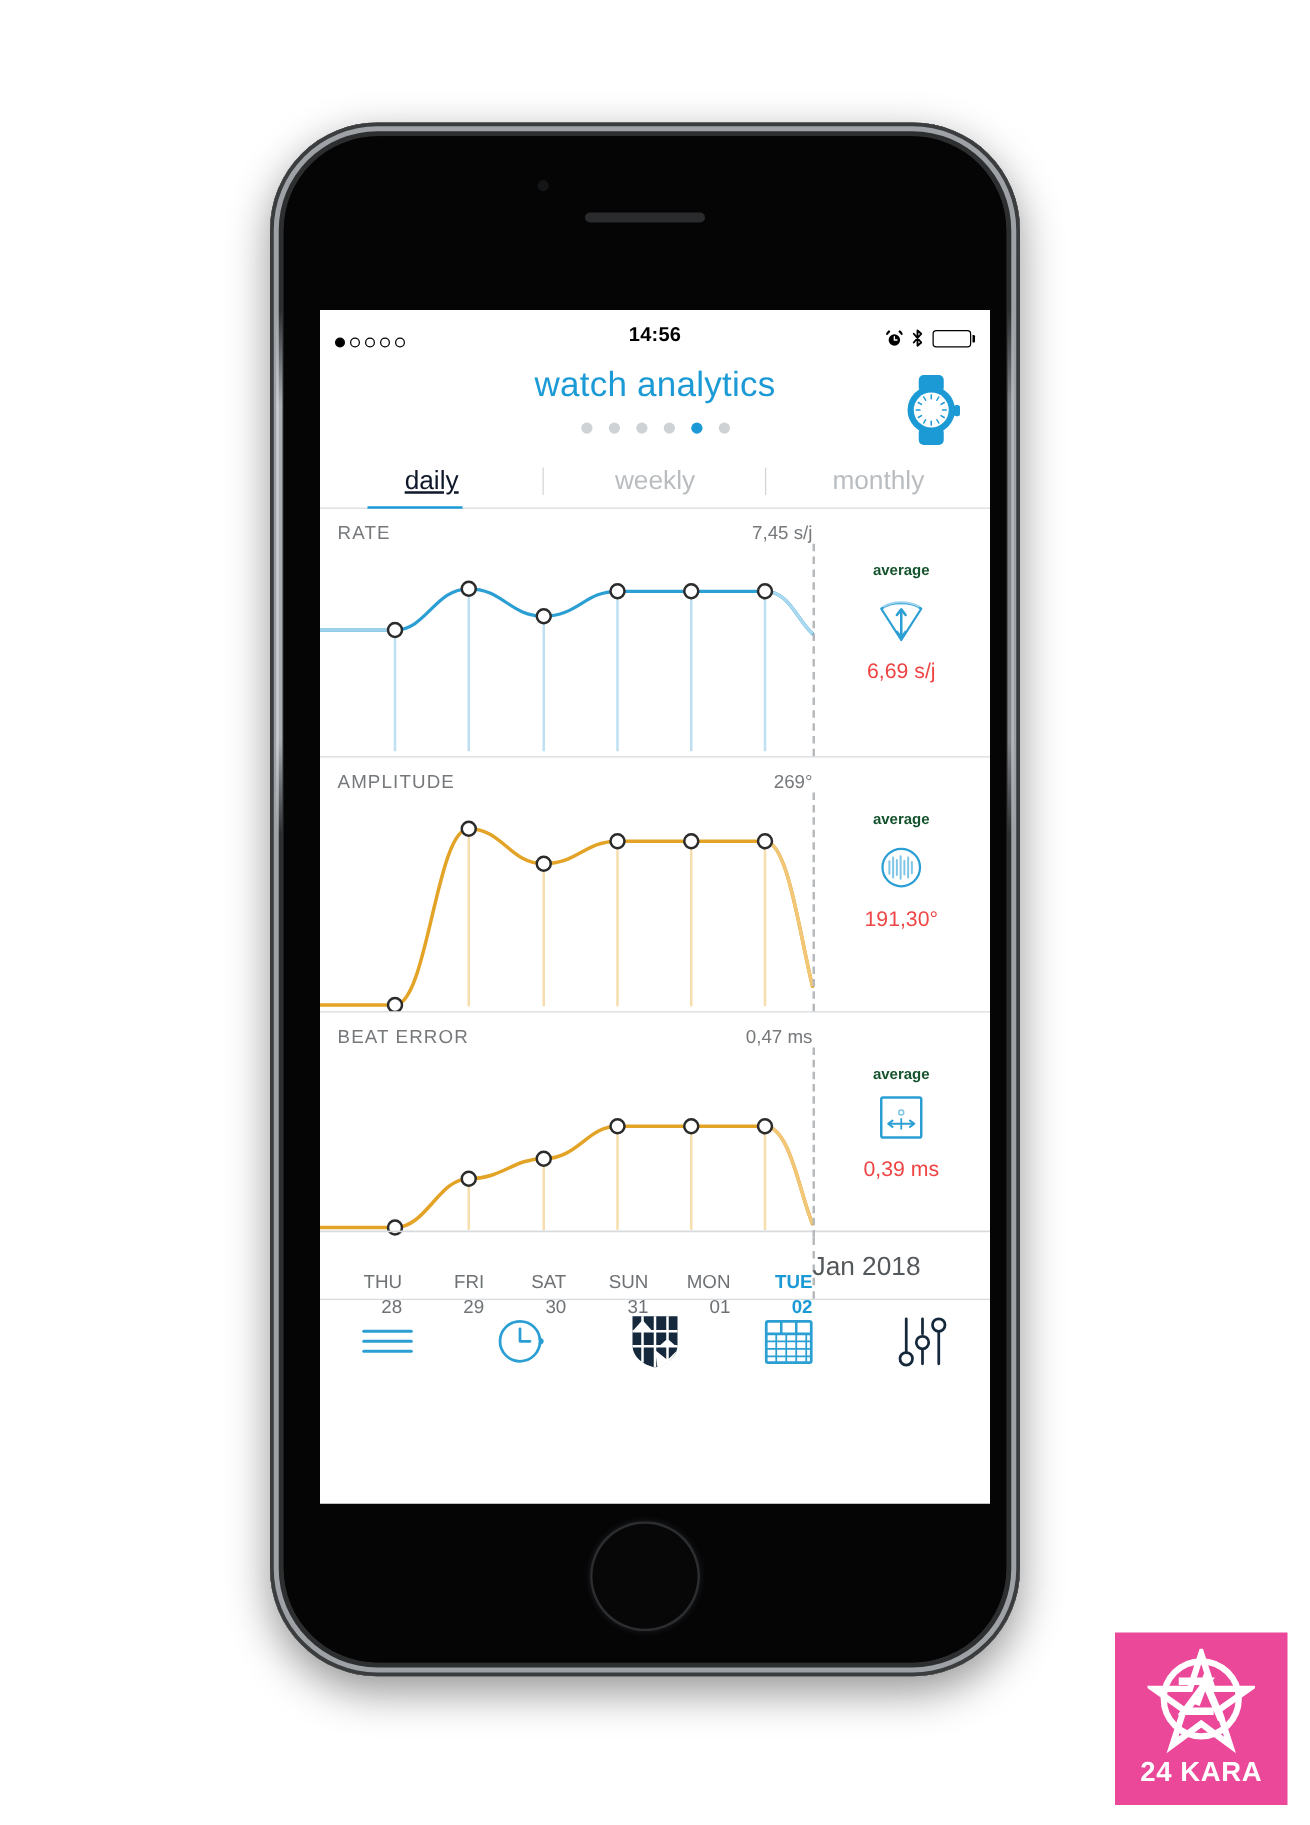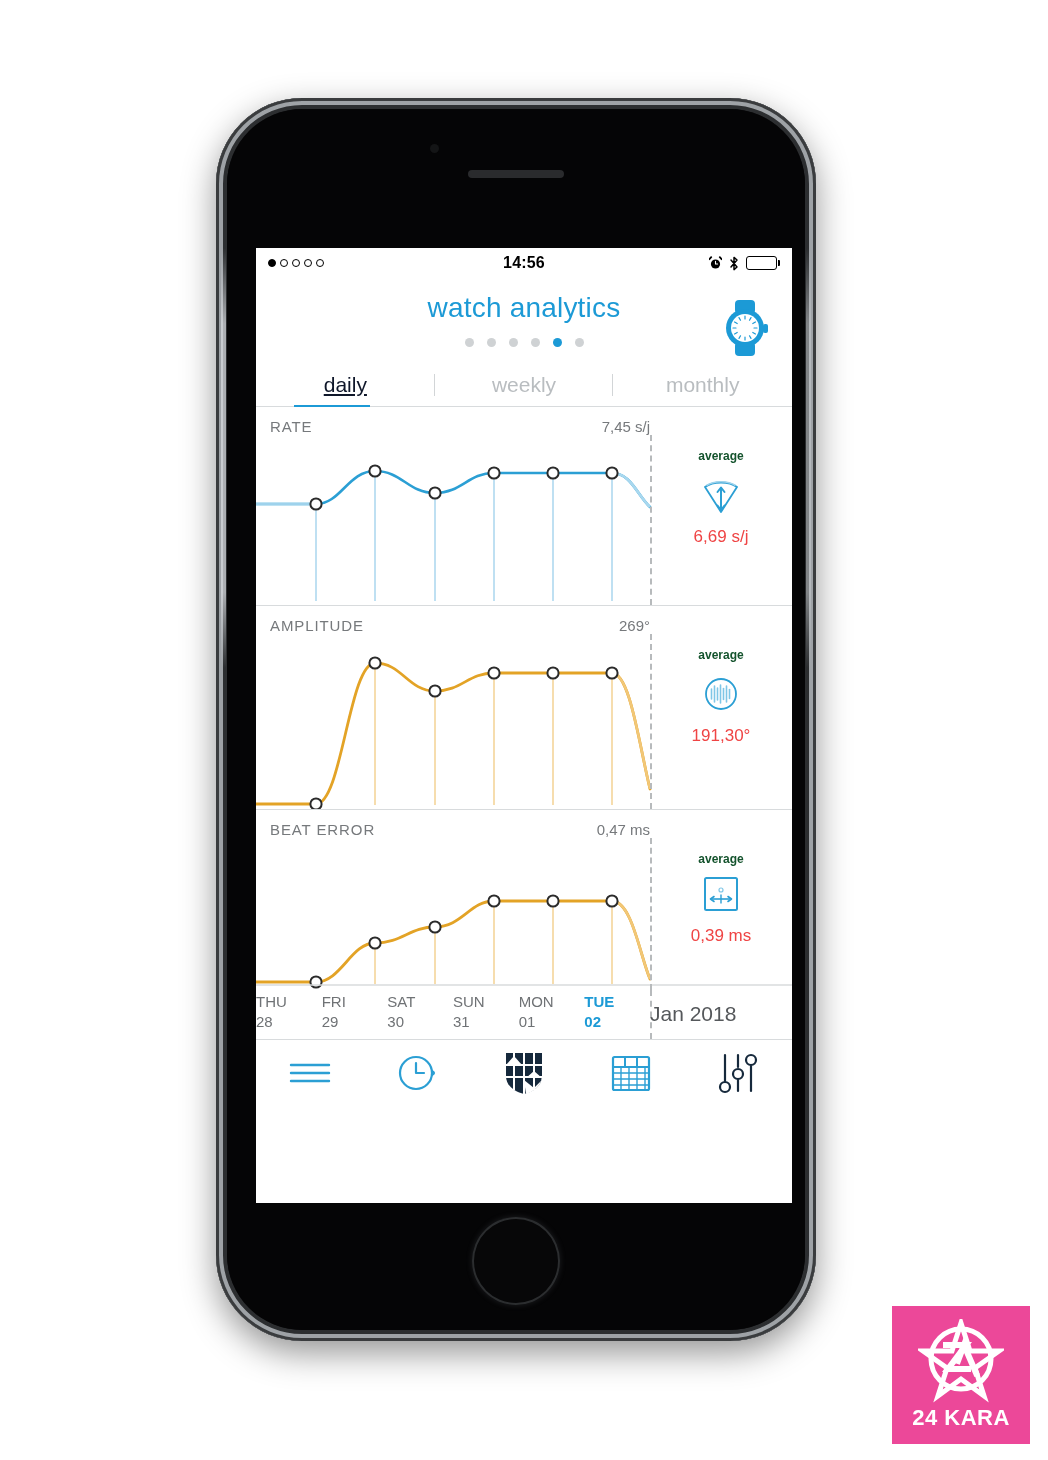--- a/index.html
+++ b/index.html
@@ -55,21 +55,21 @@
   
   .screen {
     position: absolute; left: 40px; top: 150px;
     width: 536px; height: 955px;
     background: #ffffff; overflow: hidden;
   }
 
   
   .statusbar {
     position: relative; height: 30px;
-    display: flex; align-items: center;
+    display: flex; align-items: flex-end;
     padding: 0 12px; font-size: 14px; color: #000;
   }
   .sb-left { display: flex; align-items: center; gap: 4px; }
   .sig-dot { width: 8px; height: 8px; border-radius: 50%; border: 1.3px solid #000; }
   .sig-dot.on { background: #000; }
   .sb-time {
     position: absolute; left: 0; right: 0; text-align: center;
     font-size: 16px; font-weight: bold; letter-spacing: .2px; color: #000;
   }
   .sb-right { margin-left: auto; display: flex; align-items: center; gap: 7px; }
@@ -130,21 +130,21 @@
   }
   .avg-label { font-size: 12px; color: #14532d; font-weight: bold; }
   .avg-icon { margin: 9px 0 9px 0; display: flex; justify-content: center; }
   .avg-value { font-size: 17px; color: #ef4444; }
 
   
   .date-axis {
     position: relative; height: 50px; border-bottom: 1px solid #d8dbdd;
   }
   .days { position: absolute; left: 0; top: 2px; width: 394px; display: flex; }
-  .day { flex: 1; text-align: left; font-size: 15px; color: #6f7275; line-height: 1.35; }
+  .day { flex: 1; text-align: right; font-size: 15px; color: #6f7275; line-height: 1.35; margin-top: 24px; }
   .day.active { color: #1c9ad6; font-weight: bold; }
   .month {
     position: absolute; right: 0; top: 12px; width: 142px; text-align: left;
     font-size: 21px; color: #55585b; font-weight: 300;
   }
 
   
   .banner {
     display: flex; align-items: center; height: 62px;
     padding: 0 16px; border-bottom: 1px solid #c8cbcd;

